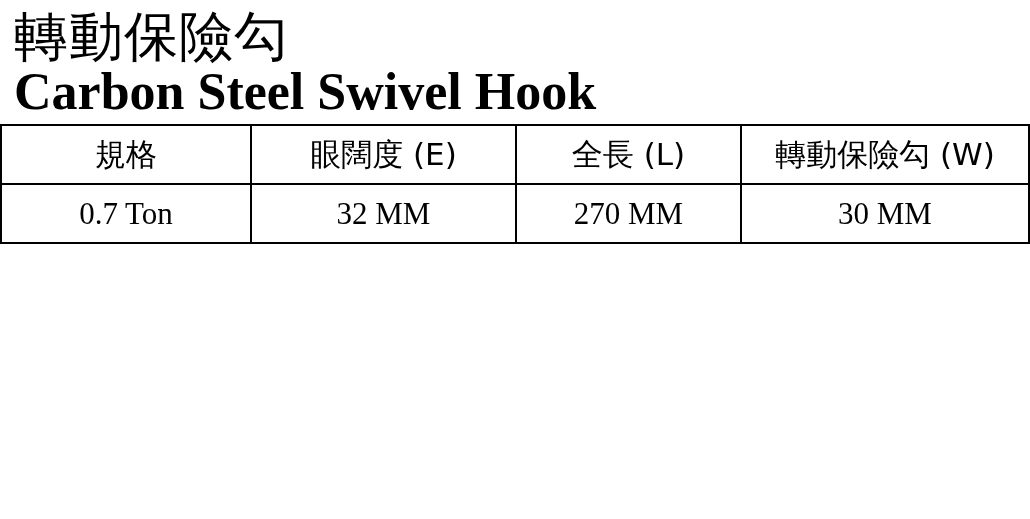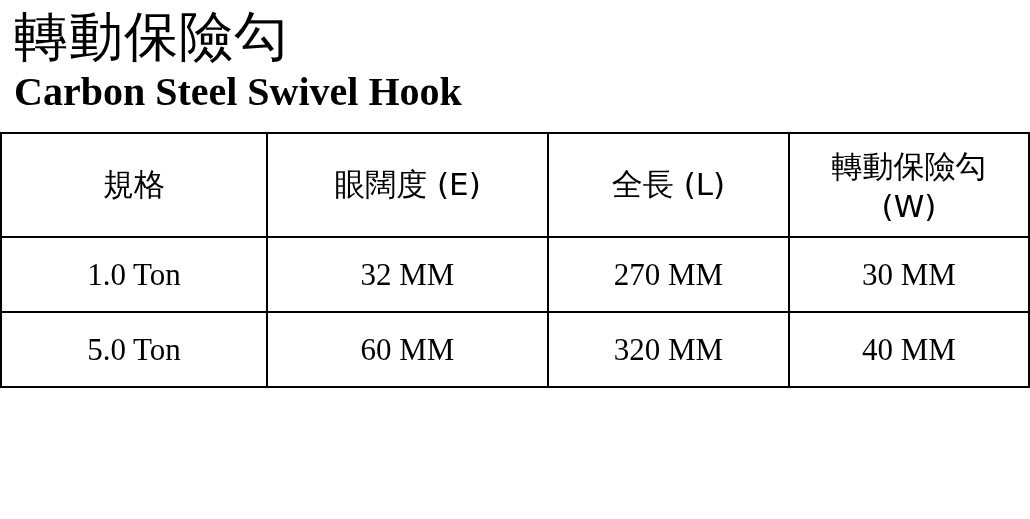--- a/index.html
+++ b/index.html
@@ -25,37 +25,37 @@
     font-size: 54px;
     line-height: 62px;
     font-weight: 400;
     padding: 6px 0 0 14px;
     letter-spacing: 1px;
     white-space: nowrap;
   }
   .title-en {
     font-family: "Liberation Serif", serif;
     font-weight: bold;
-    font-size: 40px;
+    font-size: 52px;
     line-height: 48px;
-    padding: 0 0 16px 14px;
+    padding: 0 0 8px 14px;
     white-space: nowrap;
   }
   table.spec {
     border-collapse: collapse;
     width: 1030px;
     table-layout: fixed;
   }
   table.spec th, table.spec td {
     border: 2px solid #000000;
     text-align: center;
     vertical-align: middle;
     font-weight: normal;
     height: 49px;
-    padding: 12px;
+    padding: 4px;
     margin-left: 45px;
   }
   table.spec th {
     font-family: "DejaVu Sans", sans-serif;
     font-size: 31px;
   }
   table.spec td {
     font-family: "Liberation Serif", serif;
     font-size: 31px;
   }
@@ -93,27 +93,21 @@
     <thead>
       <tr class="head">
         <th>規格</th>
         <th>眼闊度 (E)</th>
         <th>全長 (L)</th>
         <th>轉動保險勾 (W)</th>
       </tr>
     </thead>
     <tbody>
       <tr>
-        <td>1.0 Ton</td>
+        <td>0.7 Ton</td>
         <td>32 MM</td>
         <td>270 MM</td>
         <td>30 MM</td>
-      </tr>
-      <tr>
-        <td>5.0 Ton</td>
-        <td>60 MM</td>
-        <td>320 MM</td>
-        <td>40 MM</td>
       </tr>
     </tbody>
   </table>
 
 </div>
 
 </body></html>

